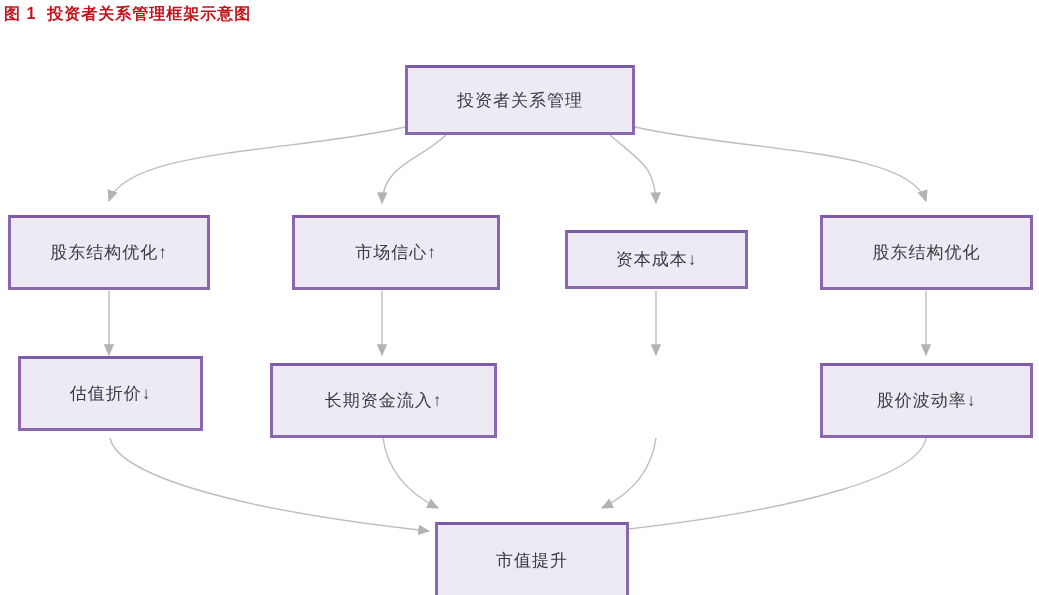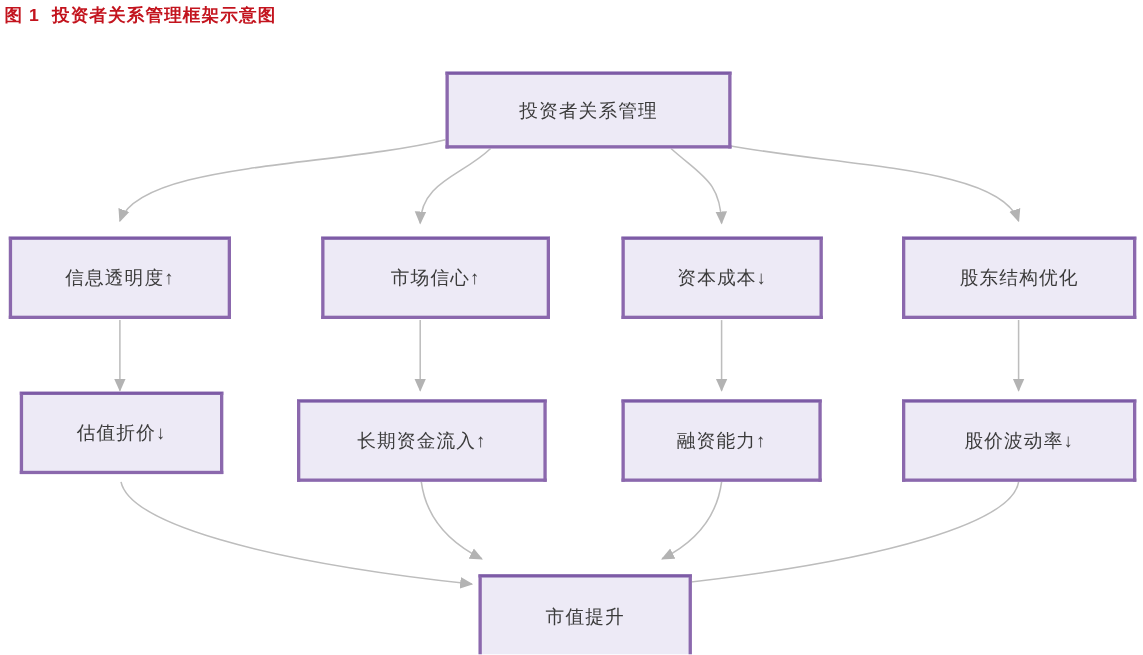--- a/index.html
+++ b/index.html
@@ -40,24 +40,24 @@
     border-top-color: #7d5ba6;
     display: flex;
     align-items: center;
     justify-content: center;
     font-size: 17px;
     letter-spacing: 1px;
     color: #3b3b3b;
     text-align: center;
   }
   
-  .n-root  { left: 405px; top: 65px;  width: 260px; height: 70px; }
+  .n-root  { left: 405px; top: 65px;  width: 230px; height: 70px; }
   .n-r2b1  { left: 8px;   top: 215px; width: 202px; height: 75px; }
   .n-r2b2  { left: 292px; top: 215px; width: 208px; height: 75px; }
-  .n-r2b3  { left: 565px; top: 215px; width: 183px; height: 75px; }
+  .n-r2b3  { left: 565px; top: 230px; width: 183px; height: 59px; }
   .n-r2b4  { left: 820px; top: 215px; width: 213px; height: 75px; justify-content: center; }
   .n-r3b1  { left: 18px;  top: 356px; width: 185px; height: 75px; }
   .n-r3b2  { left: 270px; top: 363px; width: 227px; height: 75px; }
   .n-r3b3  { left: 565px; top: 363px; width: 182px; height: 75px; }
   .n-r3b4  { left: 820px; top: 363px; width: 213px; height: 75px; }
   .n-sink  { left: 435px; top: 522px; width: 194px; height: 77px; }
   .arrow-path {
     fill: none;
     stroke: #bdbdbd;
     stroke-width: 1.4;
@@ -91,41 +91,38 @@
     <path class="arrow-path" marker-end="url(#arrowhead)" d="M 383 438 C 387 468, 406 492, 438 508"></path>
     <path class="arrow-path" marker-end="url(#arrowhead)" d="M 656 438 C 652 468, 634 492, 602 508"></path>
     <path class="arrow-path" marker-end="url(#arrowhead)" d="M 926 438 C 920 475, 805 510, 611 531"></path>
   </svg>
 
   <div class="node n-root">
     <span>投资者关系管理</span>
   </div>
 
   <div class="node n-r2b1">
-    <span>信息透明度↑</span>
+    <span>股东结构优化↑</span>
   </div>
   <div class="node n-r2b2">
     <span>市场信心↑</span>
   </div>
   <div class="node n-r2b3">
     <span>资本成本↓</span>
   </div>
   <div class="node n-r2b4">
     <span>股东结构优化</span>
   </div>
 
   <div class="node n-r3b1">
     <span>估值折价↓</span>
   </div>
   <div class="node n-r3b2">
     <span>长期资金流入↑</span>
   </div>
-  <div class="node n-r3b3">
-    <span>融资能力↑</span>
-  </div>
   <div class="node n-r3b4">
     <span>股价波动率↓</span>
   </div>
 
   <div class="node n-sink">
     <span>市值提升</span>
   </div>
 
 </div>
 

